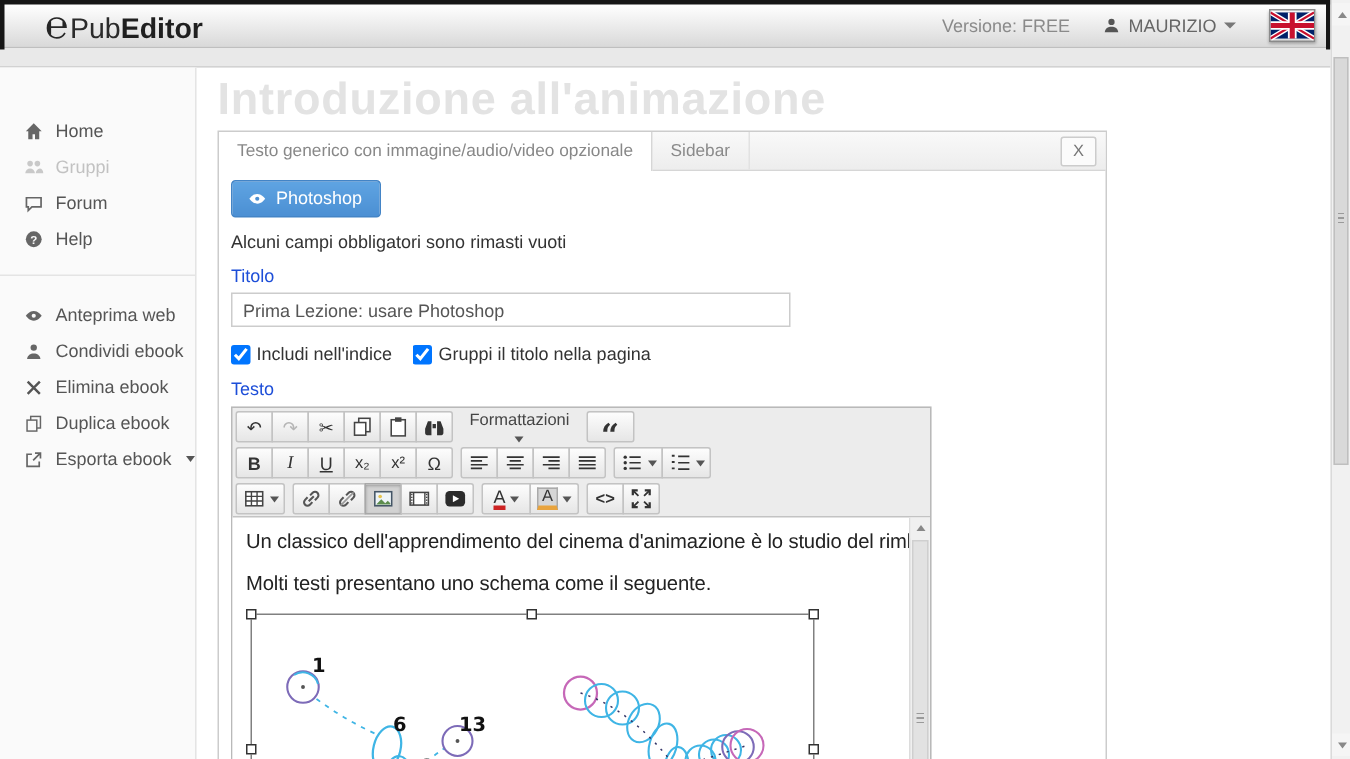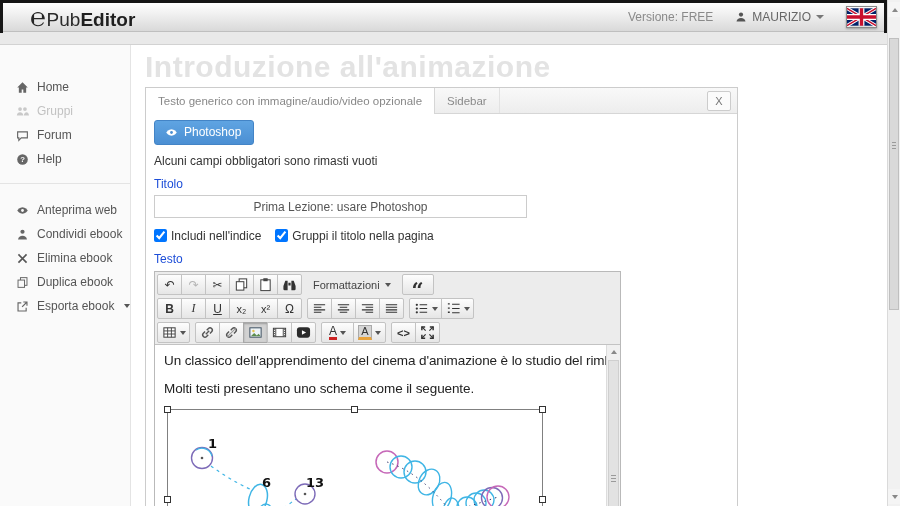--- a/index.html
+++ b/index.html
@@ -48,23 +48,23 @@
   .tab-close { margin-left:auto; align-self:center; margin-right:6px; width:24px; height:20px; border:1px solid #ccc; background:#fbfbfb; color:#777; font-size:11px; display:flex; align-items:center; justify-content:center; cursor:pointer; border-radius:2px;}
   .panel-body { padding:6px 8px 0 8px; }
   .btn-preview {
     margin-top:0; display:inline-flex; align-items:center; gap:6px;
     background:linear-gradient(#5fa4e2,#4b8fd3); border:1px solid #4384c6; color:#fff;
     font-size:12px; padding:4px 12px 5px 10px; border-radius:3px; cursor:pointer;
   }
   .btn-preview svg { width:13px; height:13px; }
   .alert-text { margin-top:9px; font-size:12px; color:#333; }
   .field-label { margin-top:9px; font-size:12px; color:#1d4ed8; }
-  .titolo-input { margin-top:4px; width:373px; height:23px; border:1px solid #ccc; font-size:12px; color:#555; padding:0 7px; font-family:"Liberation Sans",sans-serif; background:#fff; display:block;text-align:center;}
+  .titolo-input { margin-top:4px; width:373px; height:23px; border:1px solid #ccc; font-size:12px; color:#555; padding:0 7px; font-family:"Liberation Sans",sans-serif; background:#fff; display:block;}
   .check-row { margin-top:11px; display:flex; align-items:center; gap:14px; font-size:12px; color:#333; }
-  .check-row label { display:flex; align-items:flex-start; gap:4px; cursor:pointer;}
+  .check-row label { display:flex; align-items:center; gap:4px; cursor:pointer;}
   .check-row input { width:13px; height:13px; cursor:pointer;}
   
   .editor { margin-top:5px; width:467px; border:1px solid #b9b9b9; background:#ececec; }
   .tb-row { padding:2px 2px 1px 2px; display:flex; align-items:center; }
   .tb-group { display:flex; margin-right:5px; }
   .tb-btn {
     width:25px; height:21px; display:flex; align-items:center; justify-content:center;
     background:linear-gradient(#fdfdfd,#e6e6e6); border:1px solid #c3c3c3; margin-left:-1px;
     cursor:pointer; font-size:12px; color:#333; position:relative;
   }
@@ -75,21 +75,21 @@
   .tb-btn.pressed { background:#d2d2d2; box-shadow:inset 0 1px 2px rgba(0,0,0,.25); border-color:#a8a8a8;}
   .tb-btn svg { width:15px; height:15px; }
   .tb-btn.wide { width:32px; }
   .tb-btn.withcaret { width:33px; gap:3px;}
   .tb-combo {
     height:21px; border:1px solid #c3c3c3; background:linear-gradient(#fdfdfd,#eee);
     display:flex; align-items:center; font-size:11px; color:#444; padding:0 5px 0 7px;
     margin-right:5px; cursor:pointer; border-radius:2px;
   }
   .tb-combo .spacer { width:26px; }
-  .tb-menulabel { display:flex; align-items:center; gap:5px; font-size:11px; color:#444; padding:0 6px; height:21px; margin-right:5px; cursor:pointer;}
+  .tb-menulabel { display:flex; align-items:center; gap:5px; font-size:11px; color:#444; padding:0 6px; height:21px; margin-right:5px; cursor:pointer;flex-direction:column;}
   .quote-glyph { font-family:"DejaVu Serif",serif; font-weight:bold; font-size:21px; line-height:10px; padding-top:10px; color:#333;}
   .sub-sup { font-size:11px; }
   .tb-caret { width:0;height:0;border-left:3px solid transparent;border-right:3px solid transparent;border-top:4px solid #555;}
   .editor-content {
     position:relative; background:#fff; border-top:1px solid #c3c3c3;
     height:190px; padding:8px 24px 0 9px; overflow:hidden;
   }
   .editor-content p { font-size:13.5px; color:#222; white-space:nowrap; margin-bottom:13px; letter-spacing:-.1px;}
   
   .img-sel { position:relative; margin-left:3px; margin-top:4px; width:376px; height:181px; border:1px solid #808080; background:#fff;}

